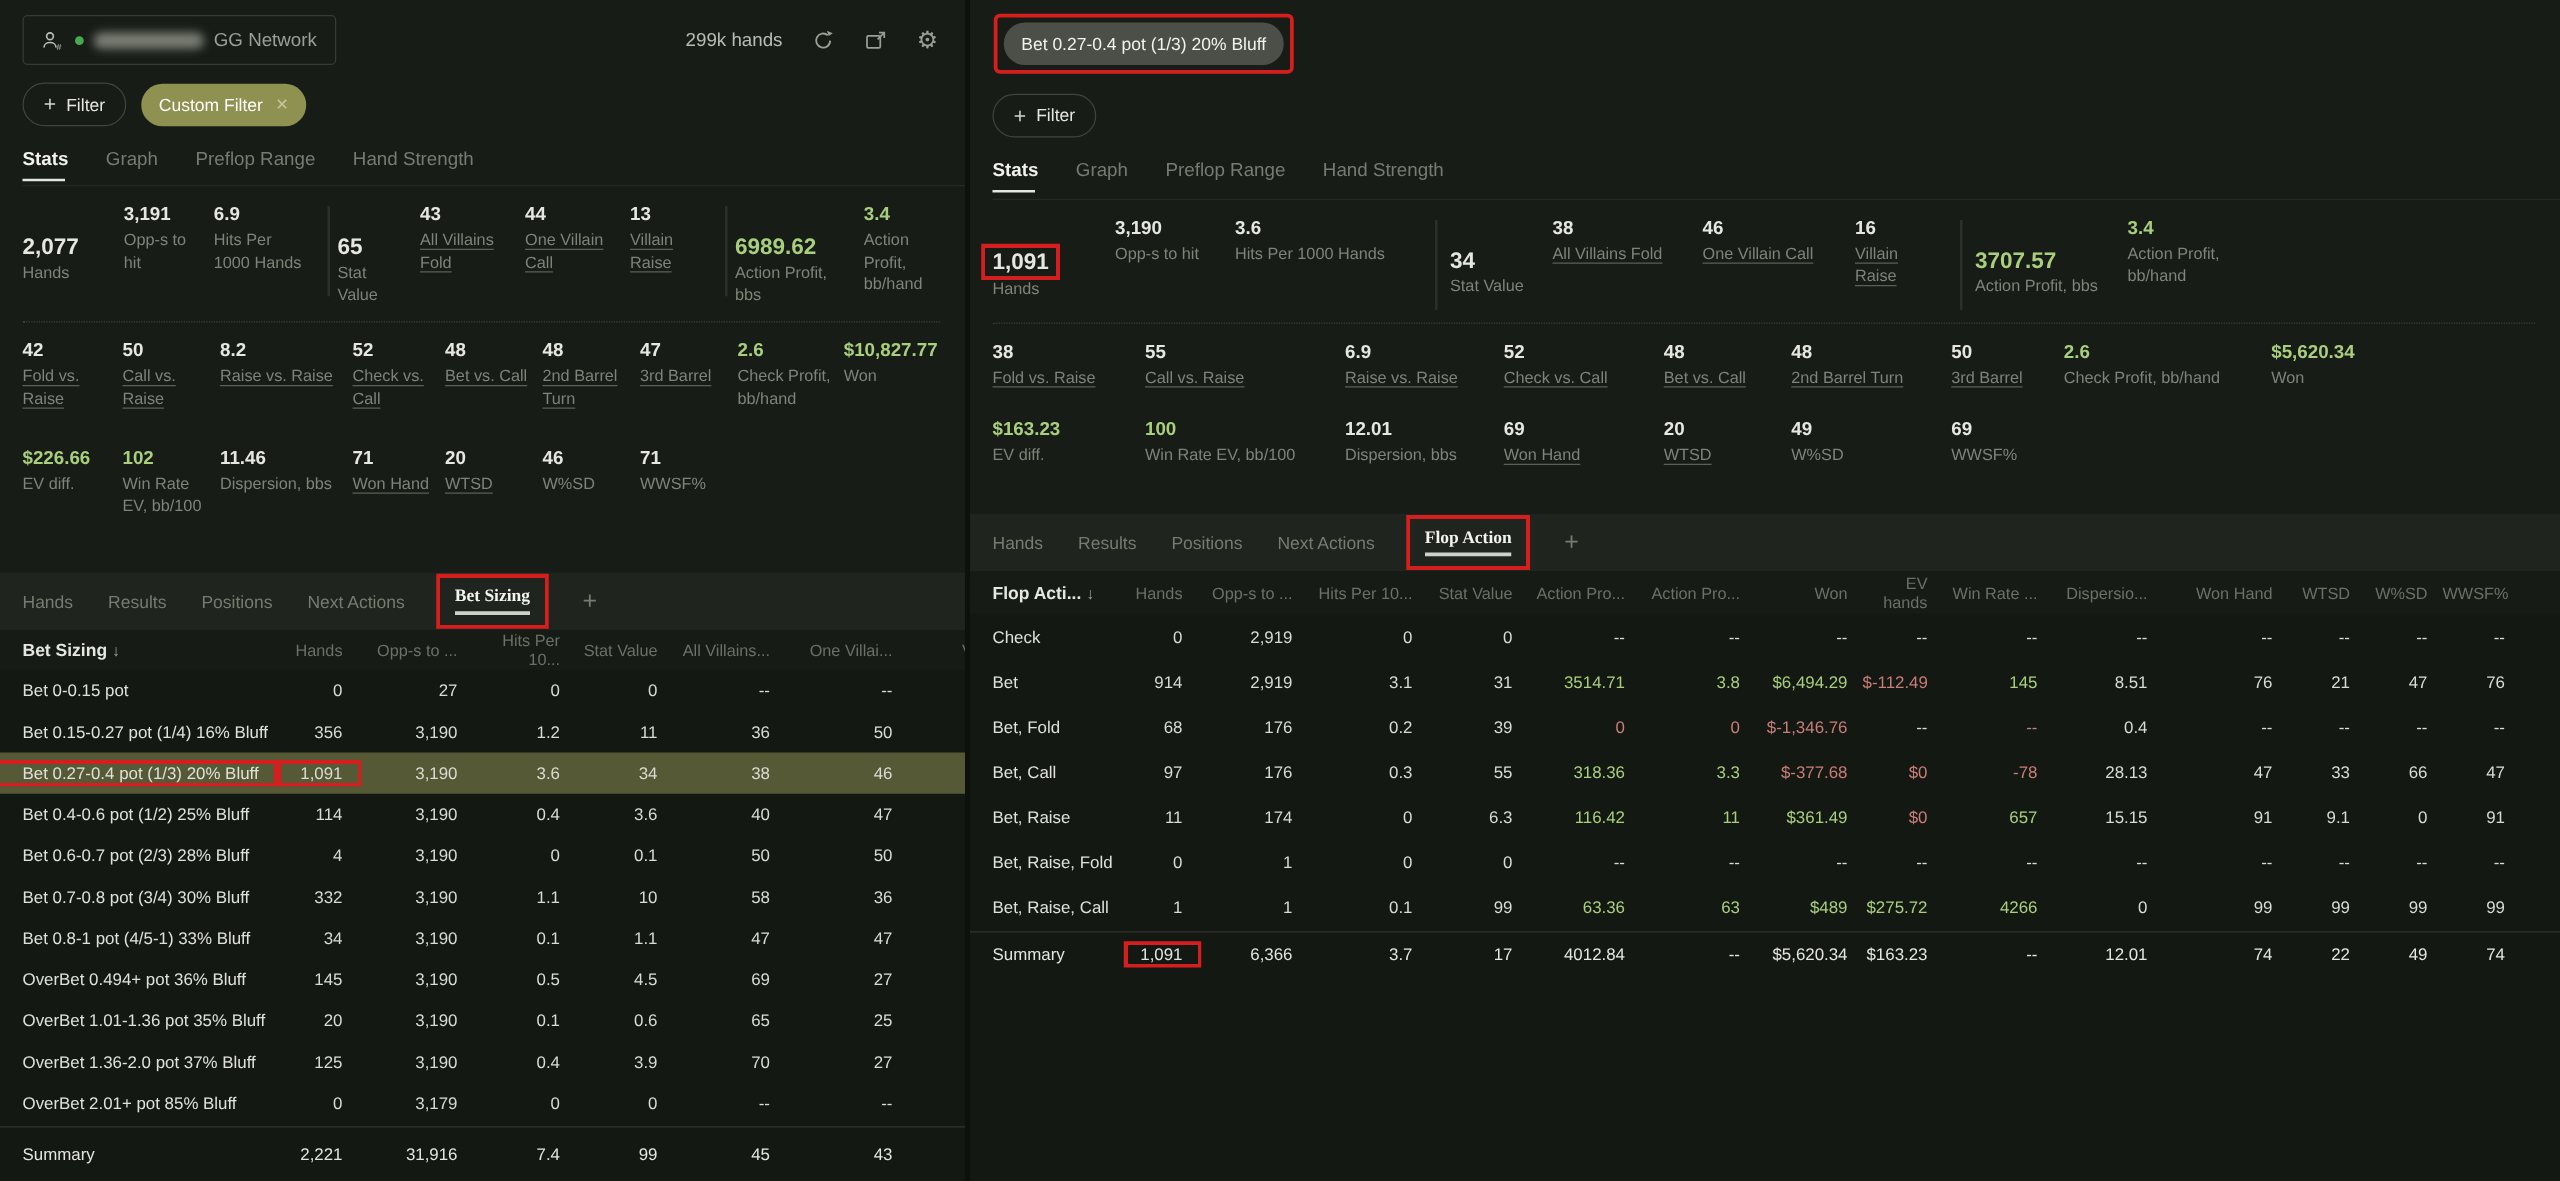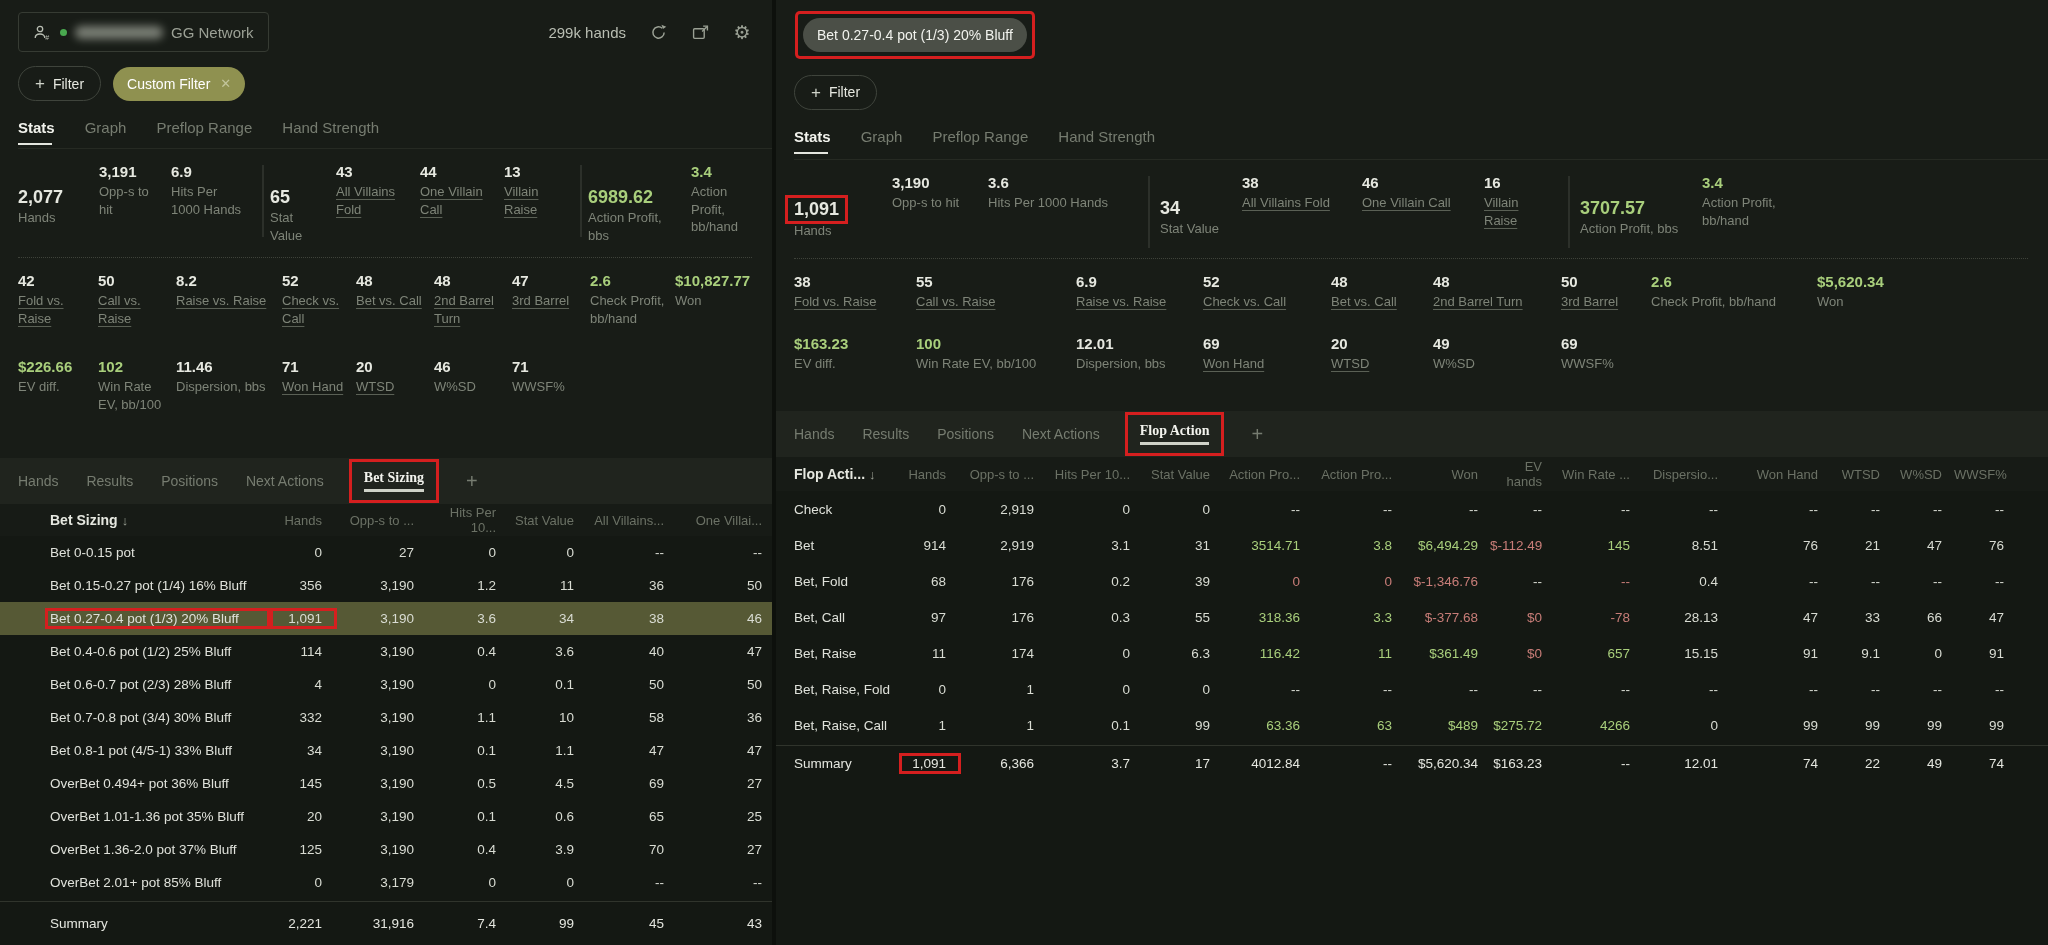--- a/index.html
+++ b/index.html
@@ -74,21 +74,21 @@
   .cell { color:#d9dcd3; font-size:13.5px; }
   .cell.g { color:#a9cf7c; }
   .cell.r { color:#c87d78; }
   .labcell { color:#dfe1da; }
   .hl { background:#565935; }
   .sum { border-top:1px solid #30342c; height:44px; margin-top:2px; }
   .sum .cell { color:#e4e6df; }
   .annL { box-shadow:0 0 0 3px #d51f1f; }
 
   
-  .lt-tbl .c0 { width:222px; padding-left:2px;margin-left:48px; }
+  .lt-tbl .c0 { width:222px; padding-left:18px; }
   .lt-tbl .c1 { width:64px; }  .lt-tbl .c2 { width:92px; }  .lt-tbl .c3 { width:82px; }
   .lt-tbl .c4 { width:78px; }  .lt-tbl .c5 { width:90px; }  .lt-tbl .c6 { width:98px; }
   .lt-tbl .c7 { width:90px; white-space:nowrap; }
   .lt-tbl .cell:not(.c0), .lt-tbl .hcell:not(.c0) { text-align:right; padding-right:12px; flex:none; }
   
   .rt-tbl .c0 { width:126px; padding-left:18px; }
   .rt-tbl .c1 { width:56px; } .rt-tbl .c2 { width:88px; } .rt-tbl .c3 { width:96px; }
   .rt-tbl .c4 { width:80px; } .rt-tbl .c5 { width:90px; } .rt-tbl .c6 { width:92px; }
   .rt-tbl .c7 { width:86px; } .rt-tbl .c8 { width:64px; } .rt-tbl .c9 { width:88px; }
   .rt-tbl .c10 { width:88px; } .rt-tbl .c11 { width:100px; } .rt-tbl .c12 { width:62px; }

